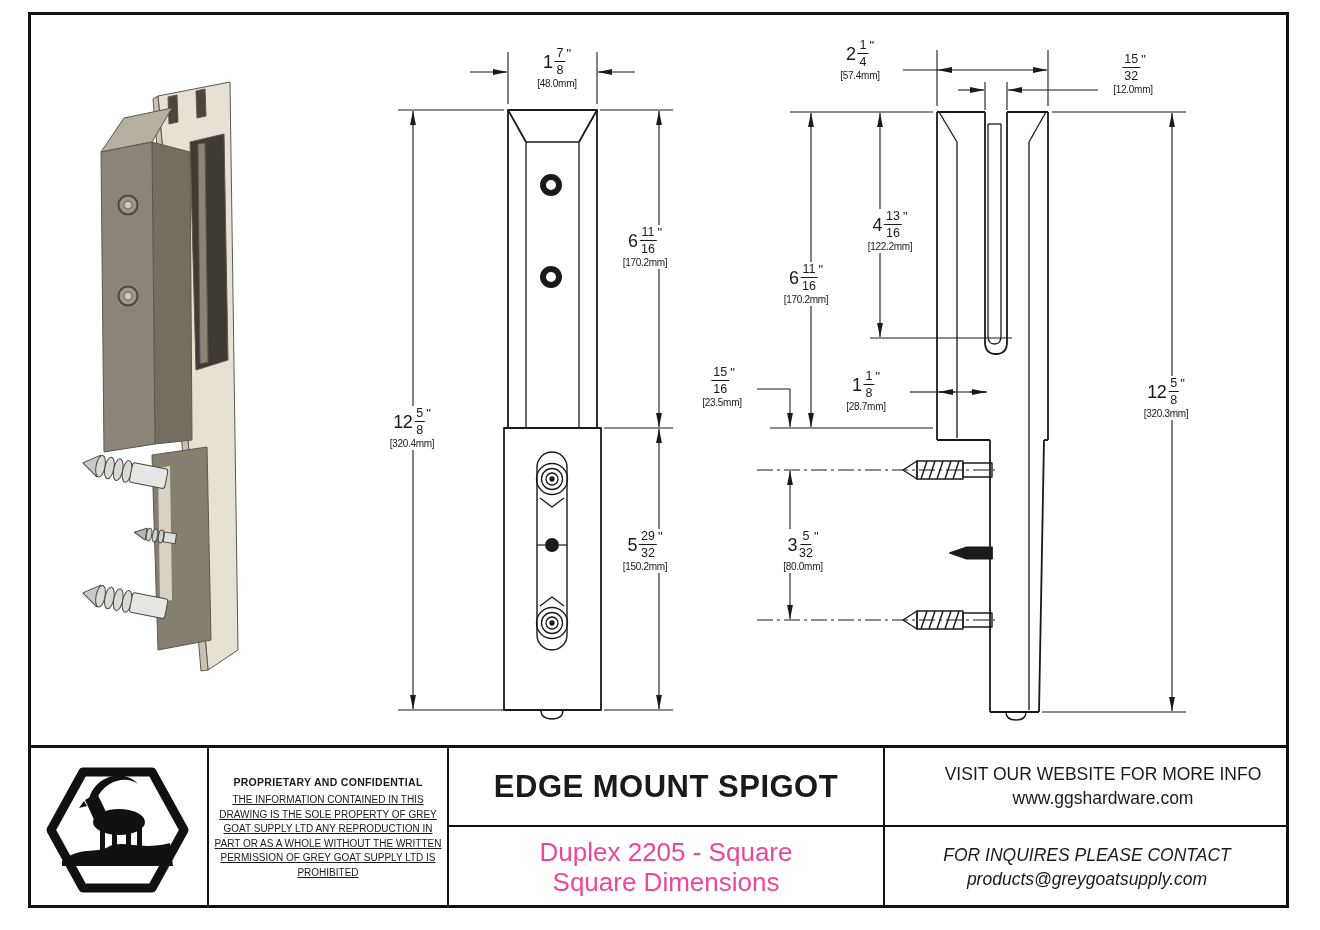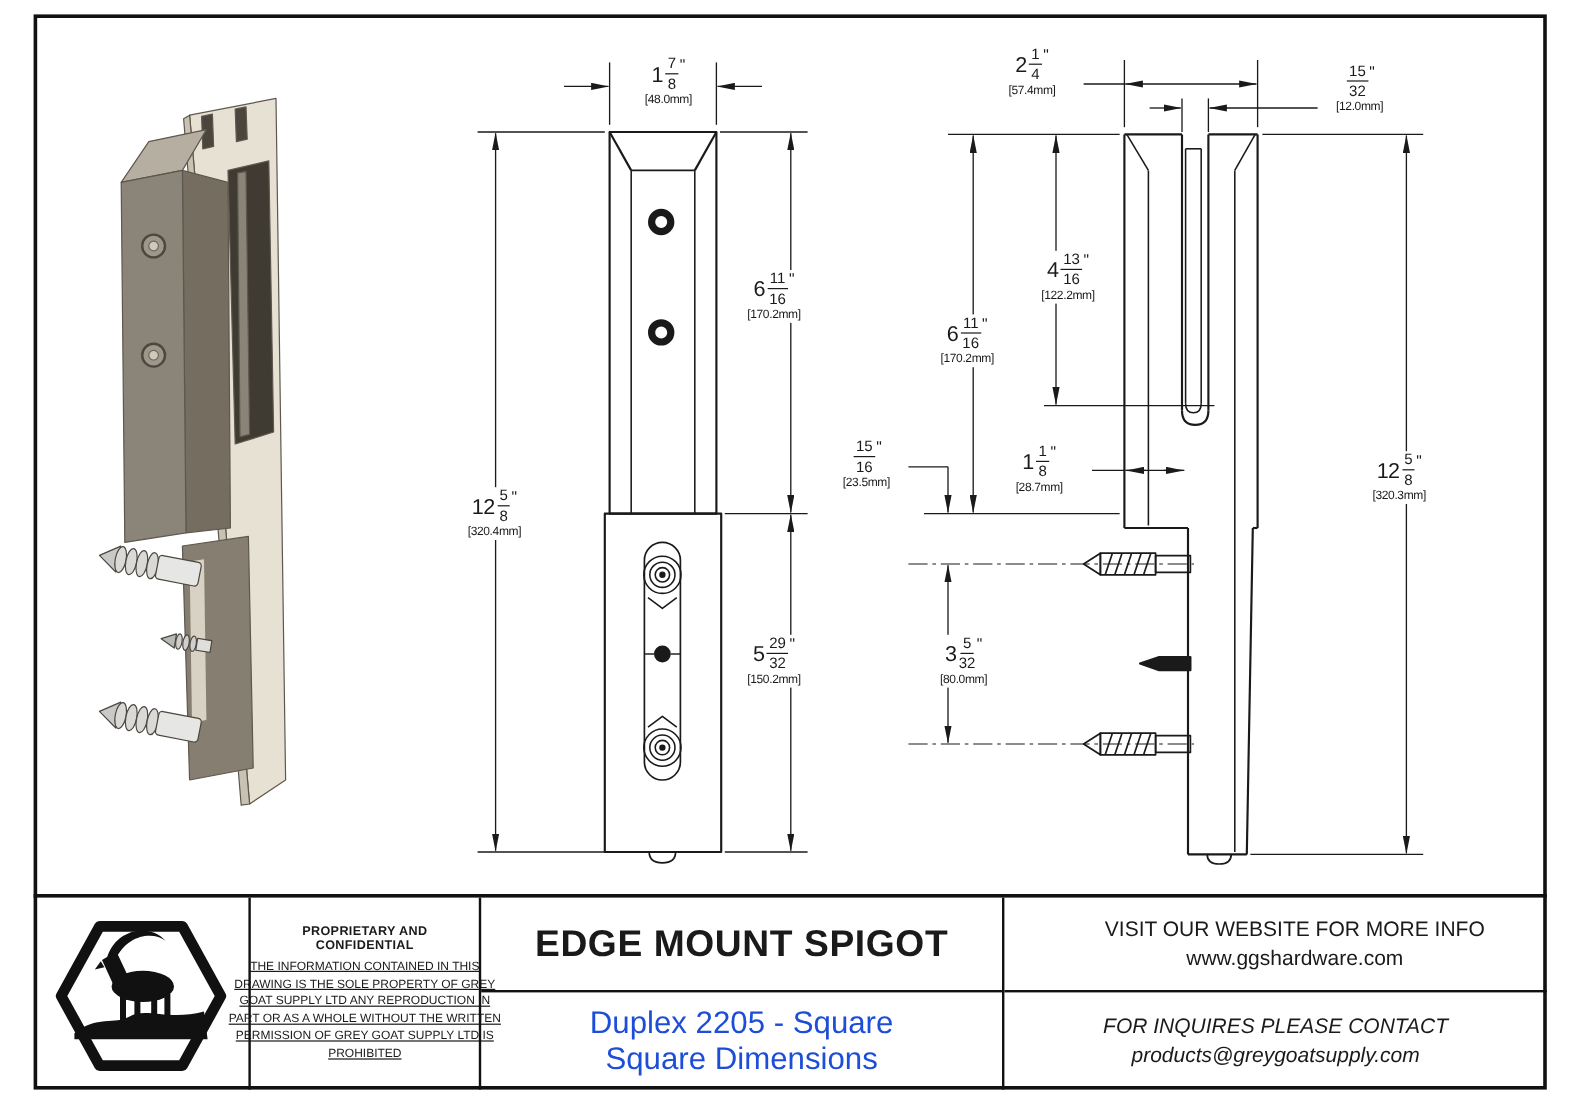--- a/index.html
+++ b/index.html
@@ -19,29 +19,29 @@
   .frac .num{border-bottom:1.4px solid #1a1a1a;padding:0 2px 1.5px;}
   .frac .den{padding-top:1.5px;}
   .dim-unit{font-size:13px;align-self:flex-start;margin-left:1px;}
   .dim-mm{font-size:10px;margin-top:3px;letter-spacing:-.3px;}
 
   
   .titleblock{position:absolute;left:28px;top:745px;width:1261px;height:163px;
               border-top:3px solid #111;box-sizing:border-box;display:flex;}
   .tb-cell{box-sizing:border-box;height:100%;}
   .tb-logo{width:179px;display:flex;align-items:center;justify-content:center;}
-  .tb-prop{width:192px;border-left:2px solid #111;display:flex;flex-direction:column;
+  .tb-prop{width:240px;border-left:2px solid #111;display:flex;flex-direction:column;
            align-items:center;justify-content:center;text-align:center;padding:4px 6px;}
   .tb-prop-h{font-size:10.5px;font-weight:bold;letter-spacing:.3px;margin-bottom:5px;}
   .tb-prop-b{font-size:10px;line-height:1.45;width:228px;text-decoration:underline;}
   .tb-title{width:436px;border-left:2px solid #111;display:flex;flex-direction:column;}
   .tb-title-top{height:77px;border-bottom:2px solid #111;display:flex;align-items:center;
                 justify-content:center;font-size:31px;font-weight:bold;letter-spacing:.5px;}
   .tb-title-bot{flex:1;display:flex;flex-direction:column;align-items:center;
-                justify-content:center;font-size:26px;line-height:1.15;color:#1d4ed8;}
+                justify-content:center;font-size:26px;line-height:1.15;color:#ec4899;}
   .tb-contact{flex:1;border-left:2px solid #111;display:flex;flex-direction:column;}
   .tb-web{height:77px;border-bottom:2px solid #111;display:flex;flex-direction:column;
           align-items:center;justify-content:center;font-size:17.5px;line-height:1.35;padding-left:32px;}
   .tb-mail{flex:1;display:flex;flex-direction:column;align-items:center;
            justify-content:center;font-size:17.5px;line-height:1.35;font-style:italic;}
 </style>
 </head>
 <body>
 
 <div class="frame"></div>

